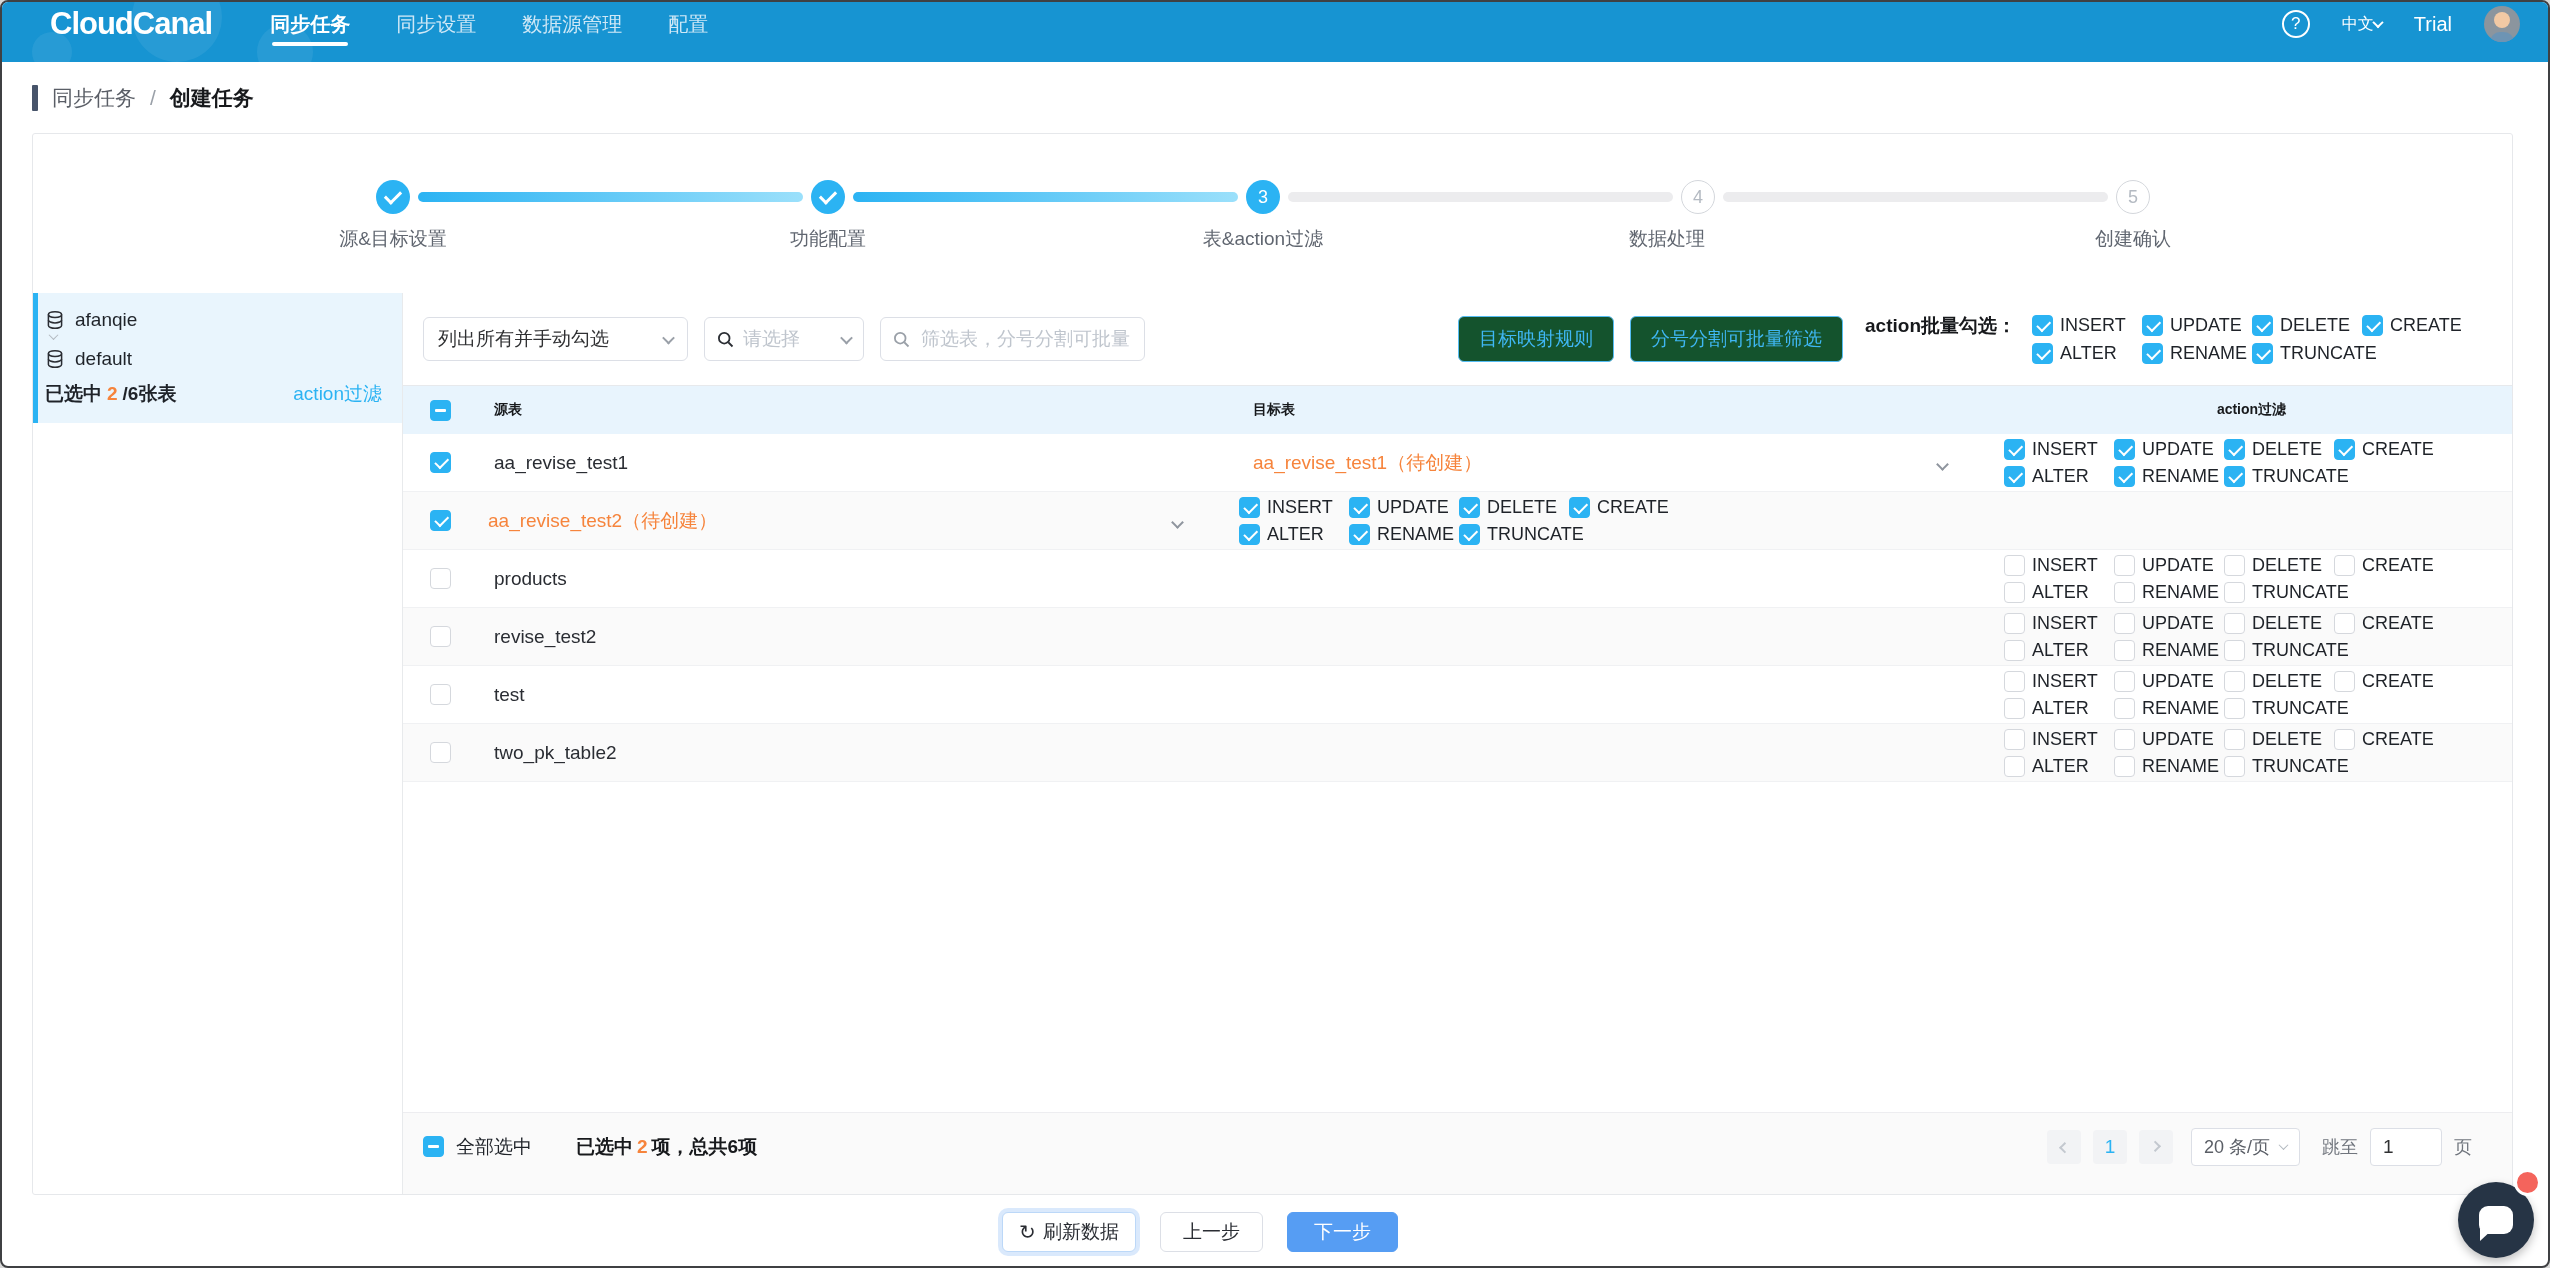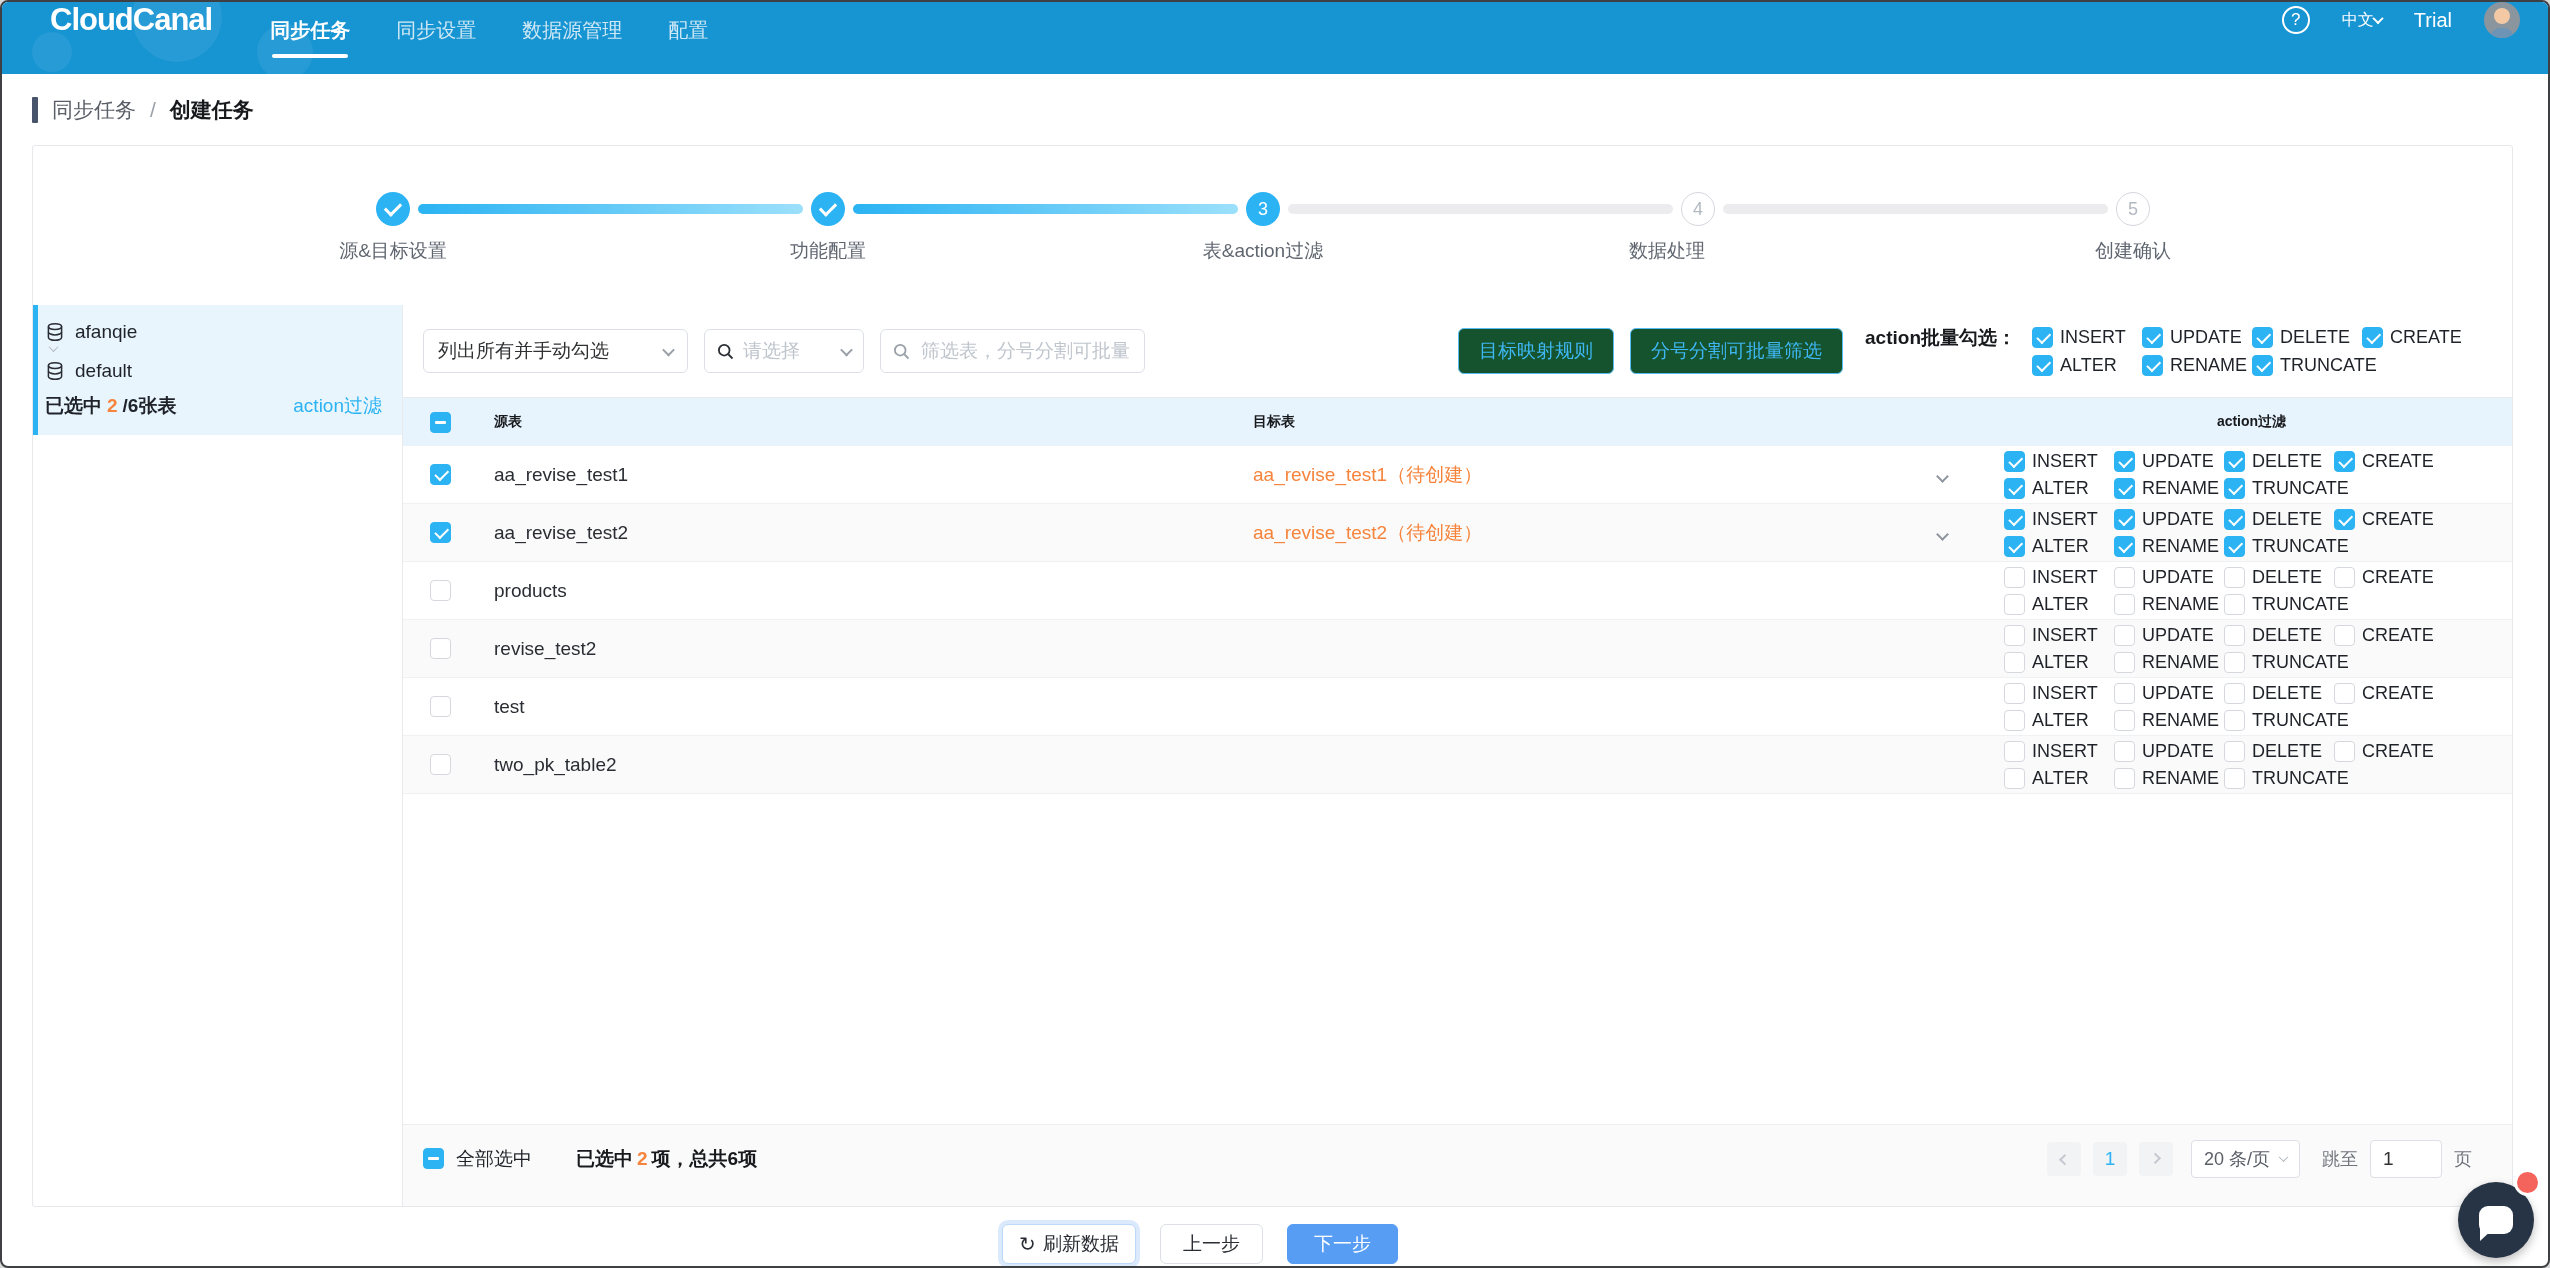--- a/index.html
+++ b/index.html
@@ -1,20 +1,20 @@
 <!DOCTYPE html>
 <html><head>
 <meta charset="utf-8">
 <style>
   html,body{margin:0;padding:0;background:#d8d8d8;font-family:"Liberation Sans","DejaVu Sans",sans-serif;}
   *{box-sizing:border-box;}
   .screen{position:relative;width:2550px;height:1268px;background:#fff;border:2px solid #3f4043;border-radius:8px;overflow:hidden;}
 
   
-  .navbar{position:relative;height:72px;background:#1794d2;display:flex;align-items:flex-start;padding:0 28px 16px 48px;overflow:hidden;}
+  .navbar{position:relative;height:60px;background:#1794d2;display:flex;align-items:center;padding:0 28px 16px 48px;overflow:hidden;}
   .nav-deco{position:absolute;border-radius:50%;background:rgba(255,255,255,.07);}
   .d1{width:90px;height:90px;left:130px;top:-30px;}
   .d2{width:56px;height:56px;left:255px;top:22px;}
   .d3{width:40px;height:40px;left:30px;top:30px;}
   .logo{color:#fff;font-size:31px;font-weight:700;letter-spacing:-1px;z-index:1;}
   .nav-items{display:flex;margin-left:58px;height:100%;z-index:1;}
   .nav-item{position:relative;display:flex;align-items:center;height:100%;margin-right:46px;font-size:20px;color:#cfe8f6;cursor:pointer;}
   .nav-item.active{color:#fff;font-weight:700;}
   .nav-item.active::after{content:"";position:absolute;left:2px;right:2px;bottom:0;height:4px;background:#fff;border-radius:2px;}
   .nav-right{margin-left:auto;display:flex;align-items:center;gap:32px;z-index:1;}
@@ -350,23 +350,20 @@
                     <span class="cb on"></span>
                     <span>TRUNCATE</span>
                   </label>
                 </div>
               </div>
             </div>
             <div class="tr alt">
               <div class="td c-sel">
                 <span class="cb on"></span>
               </div>
-              <div class="td c-src">
-                <span>aa_revise_test2</span>
-              </div>
               <div class="td c-tgt">
                 <span>aa_revise_test2（待创建）</span>
                 <span class="expand-chev"><i class="chev"></i></span>
               </div>
               <div class="td c-act">
                 <div class="act-line">
                   <label class="ckslot">
                     <span class="cb on"></span>
                     <span>INSERT</span>
                   </label>

